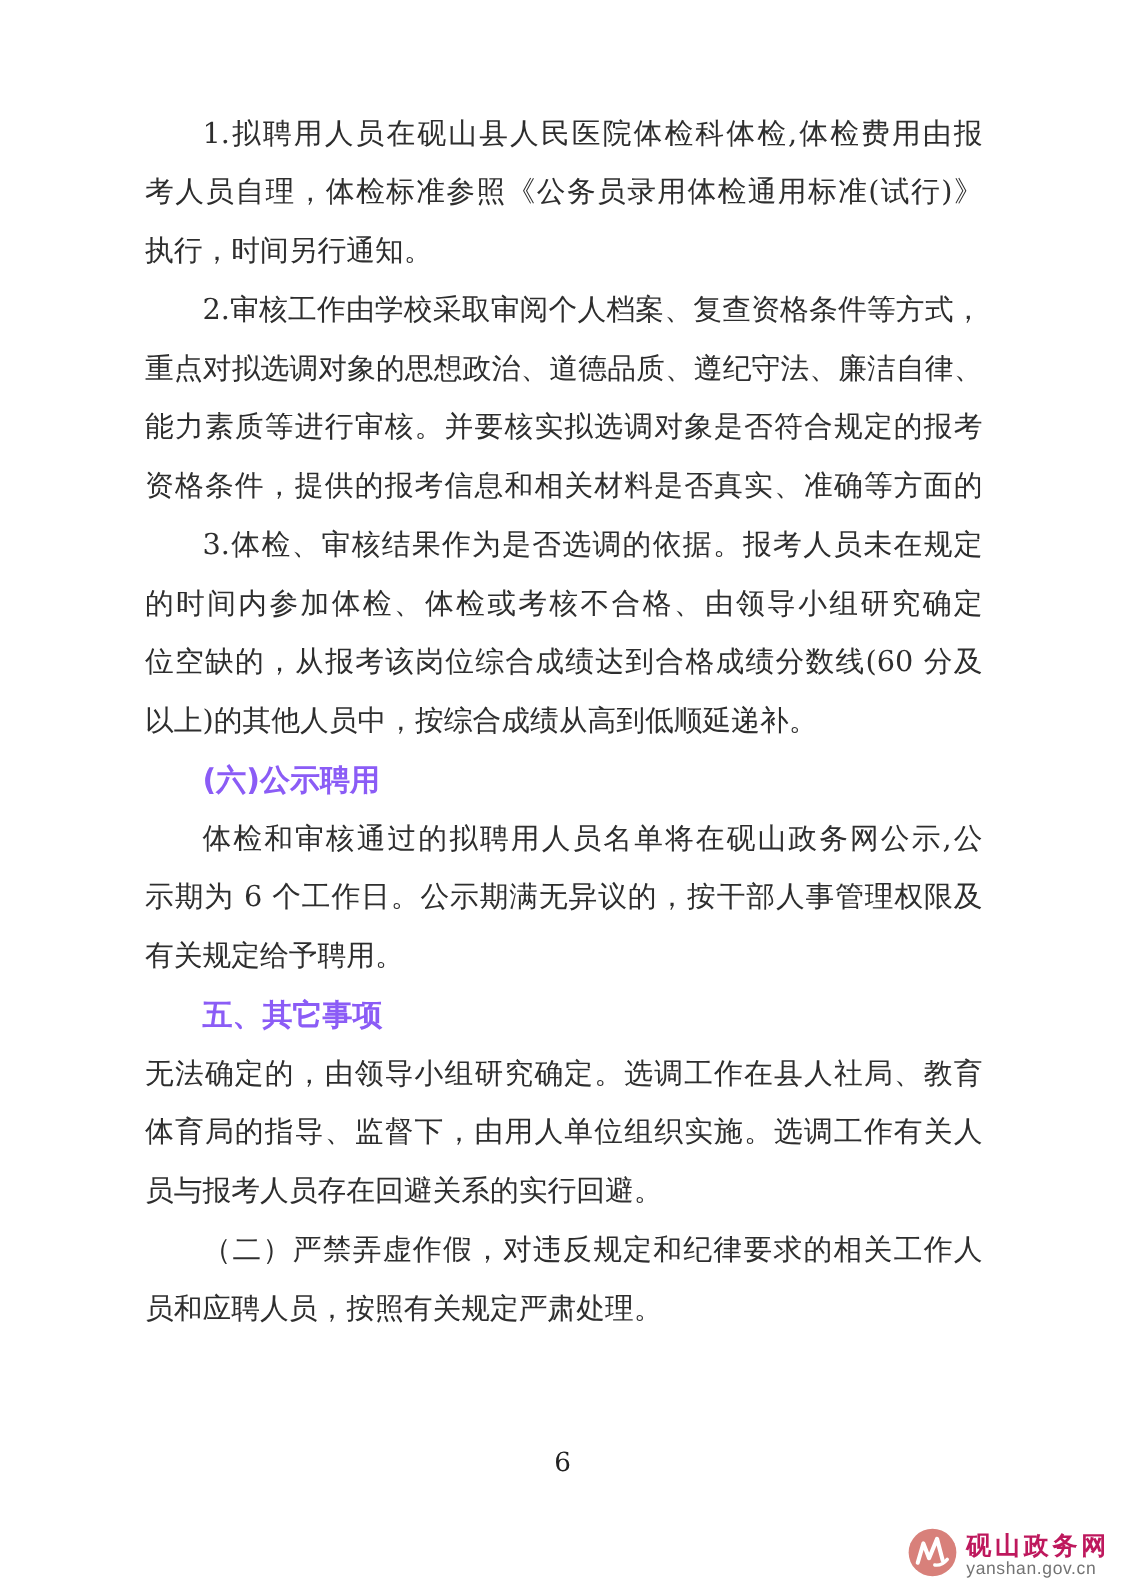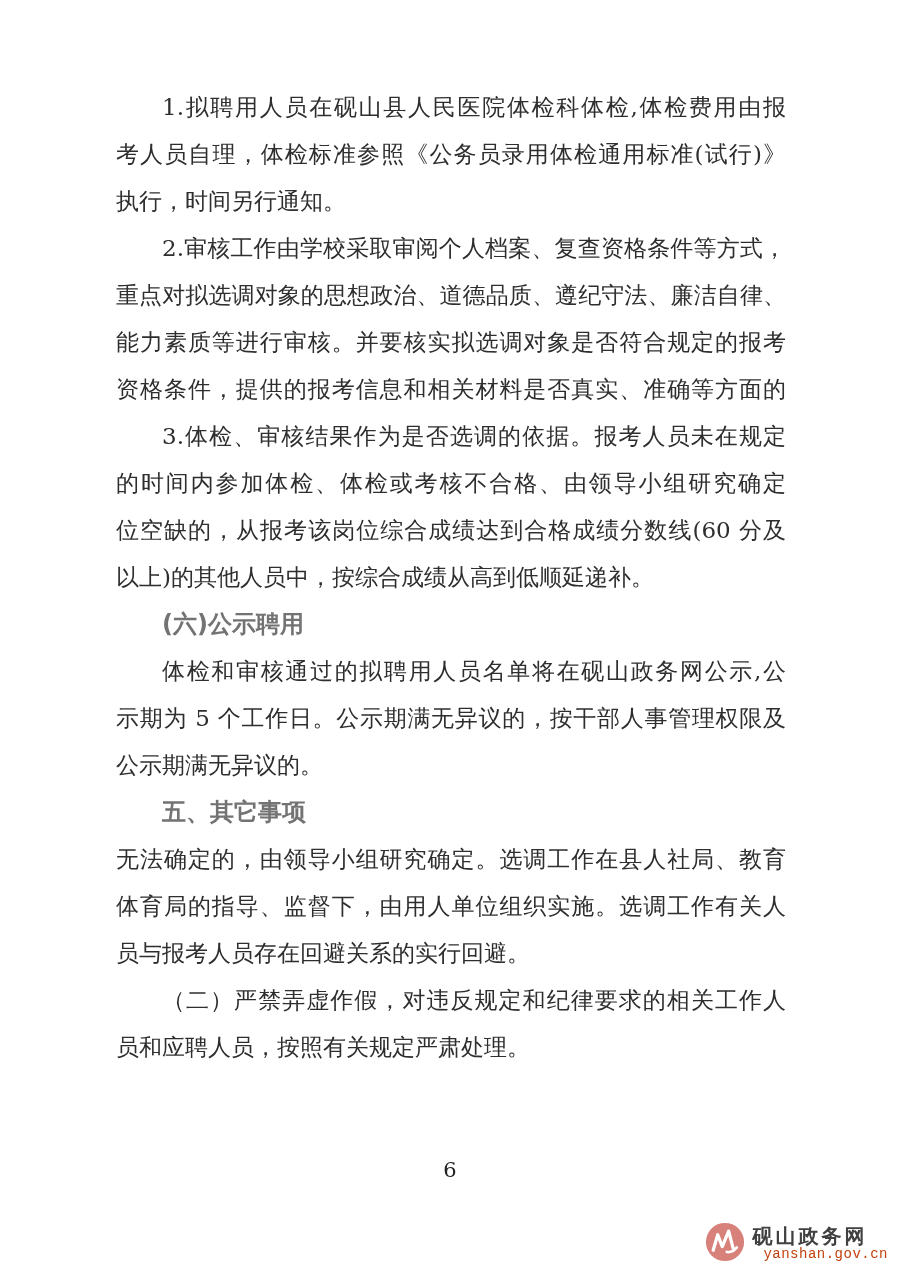--- a/index.html
+++ b/index.html
@@ -32,21 +32,21 @@
     text-align: justify;
     text-align-last: justify;
   }
   .line.indent {
     text-indent: 46px;
   }
   .line.heading {
     font-family: "DejaVu Sans", sans-serif;
     font-weight: 700;
     font-size: 24px;
-    color: #737373;
+    color: #8b5cf6;
   }
   .page-number {
     position: absolute;
     left: 0;
     top: 1158px;
     width: 900px;
     text-align: center;
     font-size: 21px;
     color: #222222;
     font-family: "DejaVu Serif", serif;
@@ -67,30 +67,29 @@
   .wm-text {
     display: flex;
     flex-direction: column;
     line-height: 1.1;
   }
   .wm-name {
     font-family: "DejaVu Sans", sans-serif;
     font-weight: 700;
     font-size: 20px;
     letter-spacing: 3px;
-    color: #404040;
+    color: #be185d;
     white-space: nowrap;
   }
   .wm-domain {
-    font-family: Liberation Mono, monospace;
+    font-family: Liberation Sans, sans-serif;
     font-size: 14px;
     letter-spacing: 0.5px;
-    color: #c2410c;
+    color: #737373;
     white-space: nowrap;
-    margin-left: 11px;
   }
 </style>
 </head>
 <body>
 
 <div class="doc">
 
   <div class="line fill indent">1.拟聘用人员在砚山县人民医院体检科体检,体检费用由报</div>
   <div class="line fill">考人员自理，体检标准参照《公务员录用体检通用标准(试行)》</div>
   <div class="line">执行，时间另行通知。</div>
@@ -101,22 +100,22 @@
   <div class="line fill">资格条件，提供的报考信息和相关材料是否真实、准确等方面的</div>
 
   <div class="line fill indent">3.体检、审核结果作为是否选调的依据。报考人员未在规定</div>
   <div class="line fill">的时间内参加体检、体检或考核不合格、由领导小组研究确定</div>
   <div class="line fill">位空缺的，从报考该岗位综合成绩达到合格成绩分数线(60 分及</div>
   <div class="line">以上)的其他人员中，按综合成绩从高到低顺延递补。</div>
 
   <div class="line heading indent">(六)公示聘用</div>
 
   <div class="line fill indent">体检和审核通过的拟聘用人员名单将在砚山政务网公示,公</div>
-  <div class="line fill">示期为 5 个工作日。公示期满无异议的，按干部人事管理权限及</div>
-  <div class="line">公示期满无异议的。</div>
+  <div class="line fill">示期为 6 个工作日。公示期满无异议的，按干部人事管理权限及</div>
+  <div class="line">有关规定给予聘用。</div>
 
   <div class="line heading indent">五、其它事项</div>
 
   <div class="line fill">无法确定的，由领导小组研究确定。选调工作在县人社局、教育</div>
   <div class="line fill">体育局的指导、监督下，由用人单位组织实施。选调工作有关人</div>
   <div class="line">员与报考人员存在回避关系的实行回避。</div>
 
   <div class="line fill indent">（二）严禁弄虚作假，对违反规定和纪律要求的相关工作人</div>
   <div class="line">员和应聘人员，按照有关规定严肃处理。</div>
 </div>

